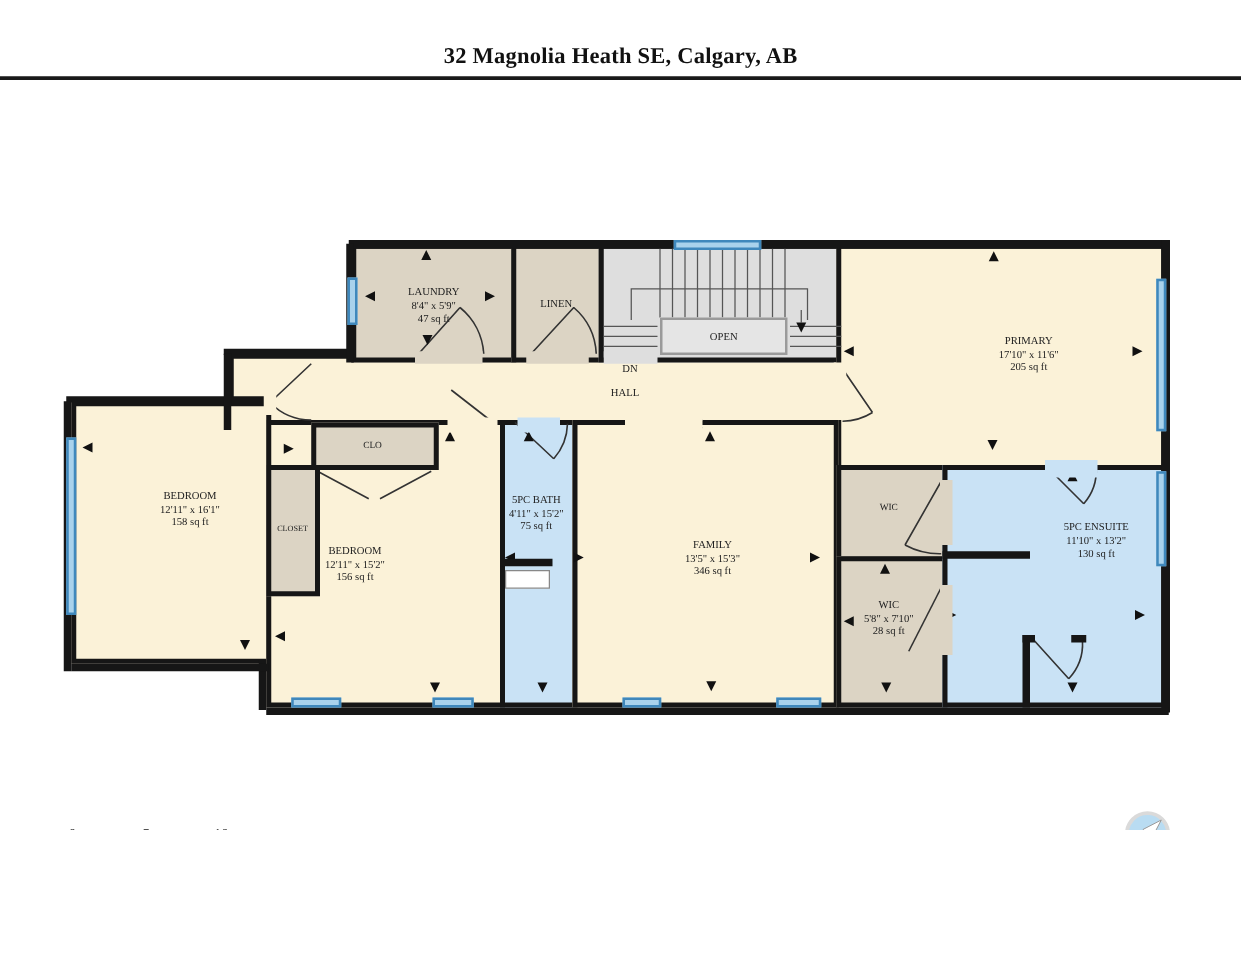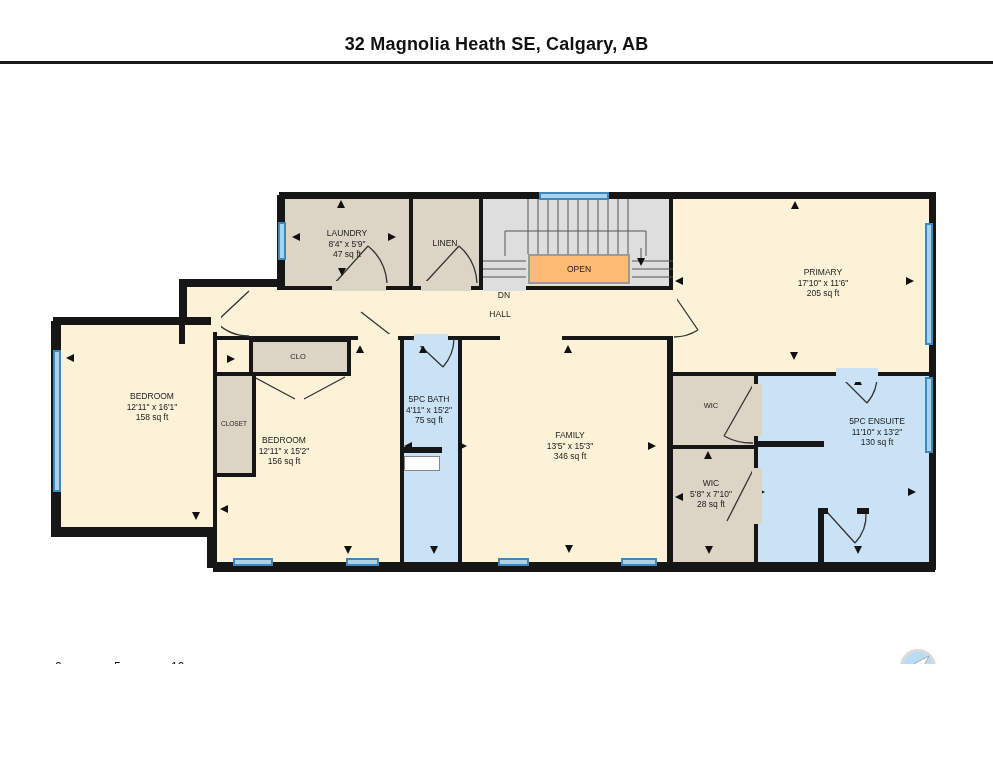--- a/index.html
+++ b/index.html
@@ -1,37 +1,37 @@
 <!DOCTYPE html>
 <html><head>
 <meta charset="utf-8">
 <style>
   html,body{margin:0;padding:0;background:#fff;}
   .page{position:relative;width:993px;height:664px;background:#fff;overflow:hidden;
-        font-family:Liberation Sans, sans-serif;color:#111;}
+        font-family:Liberation Serif, serif;color:#111;}
   .title{position:absolute;top:34px;left:0;width:100%;text-align:center;
          font-size:18px;font-weight:bold;letter-spacing:.2px;}
   .rule{position:absolute;left:0;width:993px;background:#1a1a1a;}
   .stats-row{position:absolute;left:448px;top:69px;display:flex;gap:13px;align-items:flex-start;}
   .floor-label{font-size:11px;font-weight:bold;line-height:17px;}
   .stats{font-size:11px;line-height:17px;}
   
   .room{position:absolute;box-sizing:border-box;border:4px solid #161616;}
   .cream{background:#FBF2D8;}
   .tan{background:#DCD4C4;}
   .bathblue{background:#C9E2F5;}
   .stairsgray{background:#DEDEDE;}
   .wall{position:absolute;background:#161616;}
   .patch{position:absolute;}
   .win{position:absolute;background:#A9D2EC;border:2px solid #3F88BC;box-sizing:border-box;}
   .rlabel{position:absolute;transform:translate(-50%,-50%);text-align:center;font-size:8.5px;
           line-height:10.5px;color:#222;white-space:nowrap;}
   .rlabel.small{font-size:7.5px;}
   .rlabel.tiny{font-size:6.5px;}
-  .openbox{position:absolute;left:528px;top:254px;width:102px;height:30px;background:#fdba74;
+  .openbox{position:absolute;left:528px;top:254px;width:102px;height:30px;background:#e5e5e5;
            border:2px solid #9a9a9a;box-sizing:border-box;display:flex;align-items:center;
            justify-content:center;font-size:8.5px;color:#222;}
   .fixture{position:absolute;background:#fff;border:1px solid #888;box-sizing:border-box;}
   .ar{position:absolute;width:0;height:0;border:4px solid transparent;}
   .ar-up{border-bottom:8px solid #111;border-top:0;}
   .ar-dn{border-top:8px solid #111;border-bottom:0;}
   .ar-lf{border-right:8px solid #111;border-left:0;}
   .ar-rt{border-left:8px solid #111;border-right:0;}
   .overlay{position:absolute;left:0;top:0;pointer-events:none;}
   

